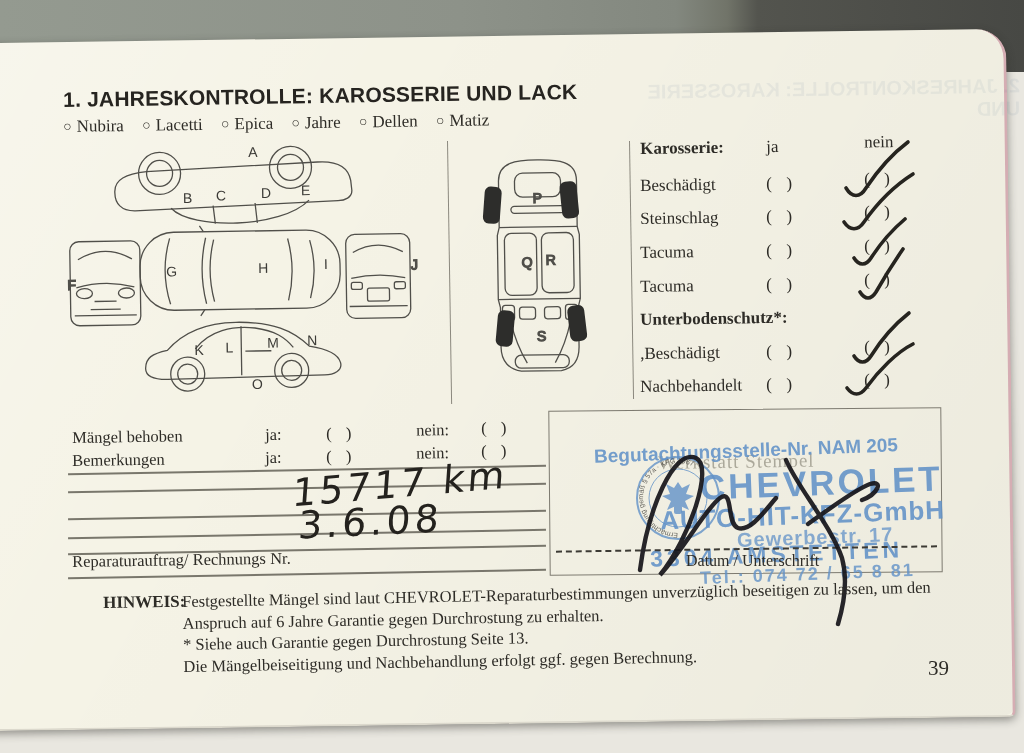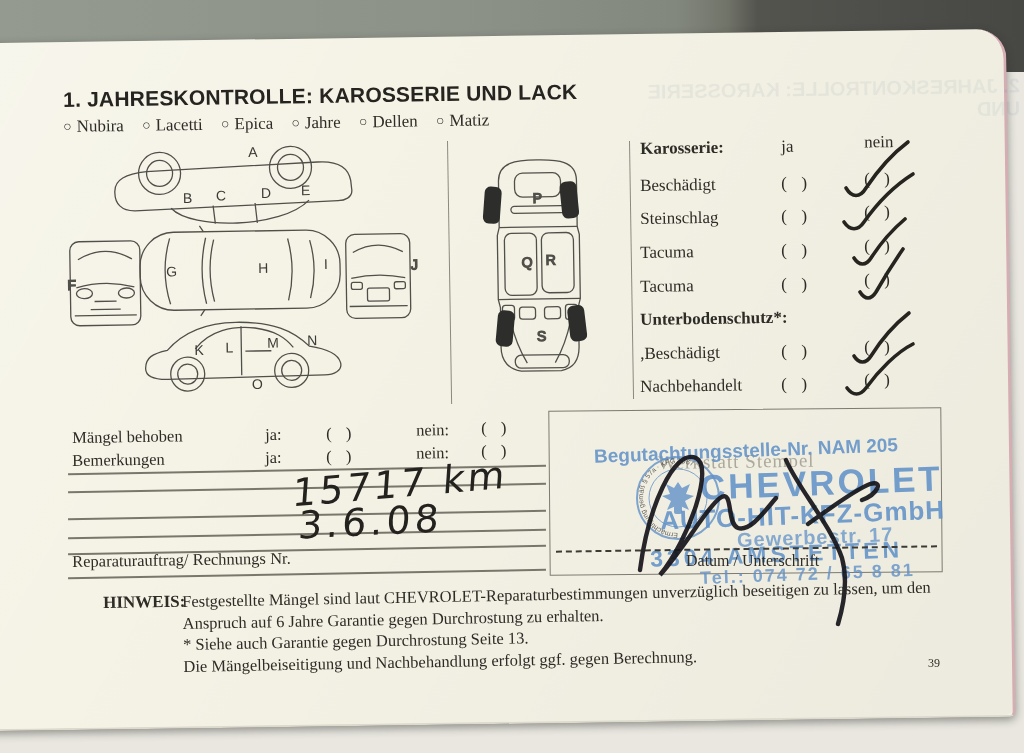--- a/index.html
+++ b/index.html
@@ -18,21 +18,21 @@
     background:linear-gradient(120deg,rgba(255,255,255,.25),rgba(0,0,0,0) 30%,rgba(0,0,0,.03) 90%);}
   .content{left:0;top:0;width:1024px;height:753px;z-index:5;}
   .tilt{transform:rotate(-0.9deg);transform-origin:left top;}
   .title{font-family:"Liberation Sans",sans-serif;font-weight:bold;font-size:21px;letter-spacing:.2px;color:#262420;}
   .models{font-size:17px;color:#2e2c27;}
   .models .circ{font-size:14px;position:relative;top:-1px;margin-right:5px;}
   .models .m{margin-right:14px;}
   .vline{width:1px;background:#8b887e;}
   .chk-row{left:640px;width:300px;height:22px;font-size:17px;color:#2e2c27;}
   .chk-row .lbl{position:absolute;left:0;top:0;}
-  .chk-row .ja{position:absolute;left:141px;top:0;}
+  .chk-row .ja{position:absolute;left:126px;top:0;}
   .chk-row .nein{position:absolute;left:224px;top:-3px;text-align:right;}
   .bold{font-weight:bold;}
   .paren{white-space:pre;letter-spacing:2px;}
   .rem-row{left:72px;width:470px;height:22px;font-size:16.5px;color:#2e2c27;}
   .rem-row .ja-l{position:absolute;left:193px;top:0;}
   .rem-row .ja-p{position:absolute;left:254px;top:0;}
   .rem-row .ne-l{position:absolute;left:344px;top:-2px;}
   .rem-row .ne-p{position:absolute;left:409px;top:-3px;}
   .rule{left:68px;width:478px;height:1.5px;background:#5a574e;opacity:.8;transform:rotate(-1deg);}
   .hand{font-family:"DejaVu Sans",sans-serif;color:#24221e;}
@@ -264,14 +264,14 @@
   </svg>
 
   <div class="abs bold tilt" style="left:103px;top:593px;font-size:17px;color:#2e2c27;">HINWEIS:</div>
   <div class="abs hinweis" style="left:182px;top:591px;transform:rotate(-1.1deg);transform-origin:left top;">
     <div>Festgestellte Mängel sind laut CHEVROLET-Reparaturbestimmungen unverzüglich beseitigen zu lassen, um den</div>
     <div>Anspruch auf 6 Jahre Garantie gegen Durchrostung zu erhalten.</div>
     <div>* Siehe auch Garantie gegen Durchrostung Seite 13.</div>
     <div>Die Mängelbeiseitigung und Nachbehandlung erfolgt ggf. gegen Berechnung.</div>
   </div>
 
-  <div class="abs" style="left:928px;top:656px;font-size:12px;color:#2e2c27;">39</div>
+  <div class="abs" style="left:928px;top:656px;font-size:21px;color:#2e2c27;">39</div>
 </div>
 
 </body></html>

